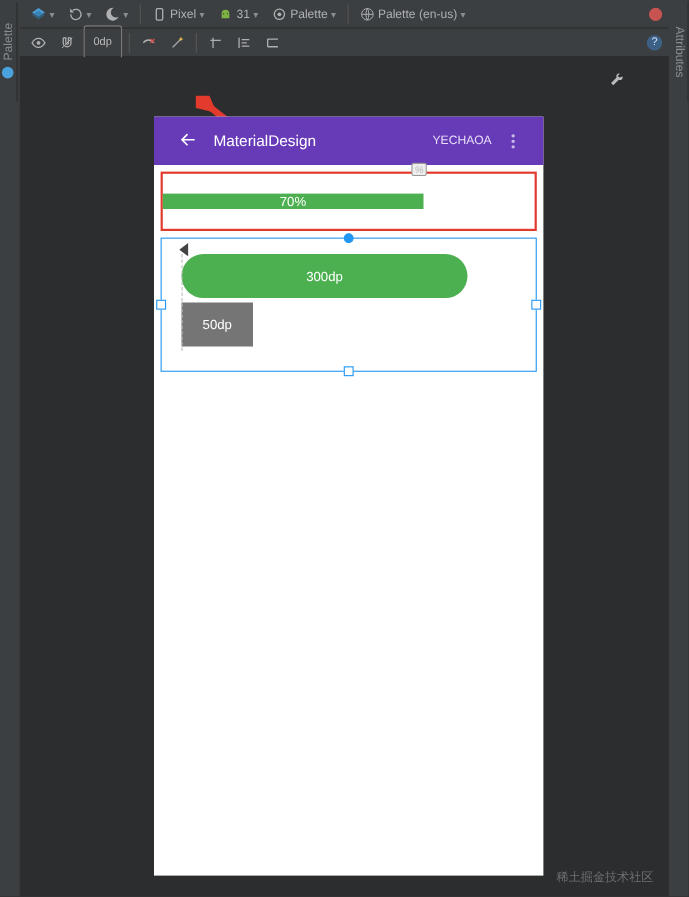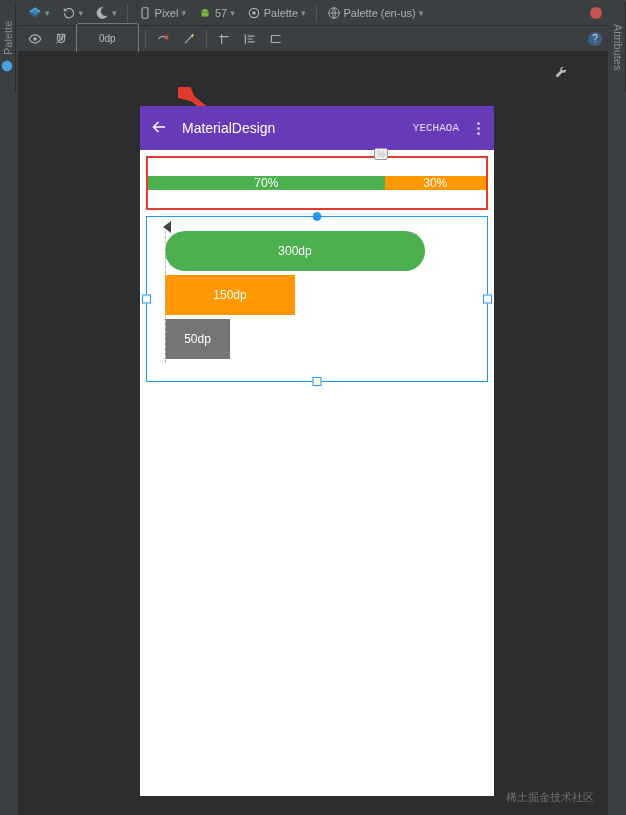--- a/index.html
+++ b/index.html
@@ -33,43 +33,43 @@
     background:transparent; color:#aeb0b2; border:none;
     border-radius:3px; cursor:pointer; font-size:11px; gap:3px;
   }
   .chev { font-size:9px; color:#8a8d8f; }
   .sep { width:1px; height:18px; background:#555; margin:0 2px; }
   .ico { width:14px; height:14px; display:block; }
   .spacer { flex:1; }
   .warn-dot { width:12px; height:12px; border-radius:50%; background:#c75450; }
   .help-dot { width:14px; height:14px; border-radius:50%; background:#3d6185; color:#cde3ff; font-size:10px; display:flex;align-items:center;justify-content:center;}
   .margin-pill {
-    border:1px solid #777; border-radius:3px; padding:0 22px;
+    border:1px solid #777; border-radius:3px; padding:0 8px;
     font-size:10px; color:#bbb; height:31px; display:flex;align-items:center;
   }
   .canvas {
     position:absolute; left:18px; right:18px; top:52px; bottom:0;
     background:#2b2d2e;
   }
   .arrow-svg { position:absolute; left:160px; top:35px; pointer-events:none; }
   .device {
     position:absolute; left:122px; top:54px; width:354px; height:690px;
     background:#fff;
   }
   .wrench {
     position:absolute; left:415px; top:-40px; color:#bbb; font-size:12px;
   }
   .appbar {
     height:44px; background:#673ab7; color:#fff;
-    display:flex; align-items:center; padding:0 10px; gap:14px;
+    display:flex; align-items:center; padding:0 22px; gap:14px;
     font-size:14px;
   }
   .appbar .title { font-weight:500; }
   .appbar .spacer { flex:1; }
-  .appbar .sub { font-size:11px; color:#e7def7;font-family:Liberation Mono, monospace; }
+  .appbar .sub { font-size:11px; color:#e7def7; }
   .dots { display:flex; flex-direction:column; gap:2px; padding:0 4px;}
   .dots span{ width:3px;height:3px;border-radius:50%;background:#c9bce6;}
   .selbox {
     border:2px solid #e23b2e; margin:6px; position:relative;
   }
   .pct-row { height:50px; display:flex;align-items:center; }
   .pct-green { background:#4caf50; color:#fff; display:flex;align-items:center;justify-content:center; font-size:12px;}
   .pct-orange{ background:#ff9800; color:#fff; display:flex;align-items:center;justify-content:center; font-size:12px;}
   .pct-badge {
     position:absolute; top:-10px; left:226px;
@@ -139,21 +139,21 @@
       </svg>
     <span>Pixel</span>
     <span class="chev">▾</span>
   </button>
   <button class="tbtn">
     <svg class="ico" viewBox="0 0 24 24">
         <path fill="#7cb342" d="M6 18h12v-7a6 6 0 0 0-12 0z"></path>
         <circle cx="9" cy="11" r="1" fill="#3c3f41"></circle>
         <circle cx="15" cy="11" r="1" fill="#3c3f41"></circle>
       </svg>
-    <span>57</span>
+    <span>31</span>
     <span class="chev">▾</span>
   </button>
   <button class="tbtn">
     <svg class="ico" viewBox="0 0 24 24">
         <circle cx="12" cy="12" r="8" fill="none" stroke="#aeb0b2" stroke-width="2"></circle>
         <circle cx="12" cy="12" r="3" fill="#aeb0b2"></circle>
       </svg>
     <span>Palette</span>
     <span class="chev">▾</span>
   </button>
@@ -255,40 +255,34 @@
           <span></span>
         </span>
     </div>
 
     <div class="selbox">
       <div class="pct-badge">%</div>
       <div class="pct-row">
         <div class="pct-green" style="width:70%">
             <span>70%</span>
           </div>
-        <div class="pct-orange" style="width:30%">
-            <span>30%</span>
-          </div>
       </div>
     </div>
 
     <div class="selbox2">
       <div class="handle tm"></div>
       <div class="handle bm"></div>
       <div class="handle ml"></div>
       <div class="handle mr"></div>
       <div class="tri-handle"></div>
       <div class="guide"></div>
       <div id="bars">
           <div class="bar green" style="width: 260px; border-radius: 20px;">
             <span>300dp</span>
           </div>
-          <div class="bar orange" style="width: 130px;">
-            <span>150dp</span>
-          </div>
           <div class="bar gray" style="width: 65px;">
             <span>50dp</span>
           </div>
         </div>
     </div>
   </div>
 
   <div class="watermark">稀土掘金技术社区</div>
 </div>
 

